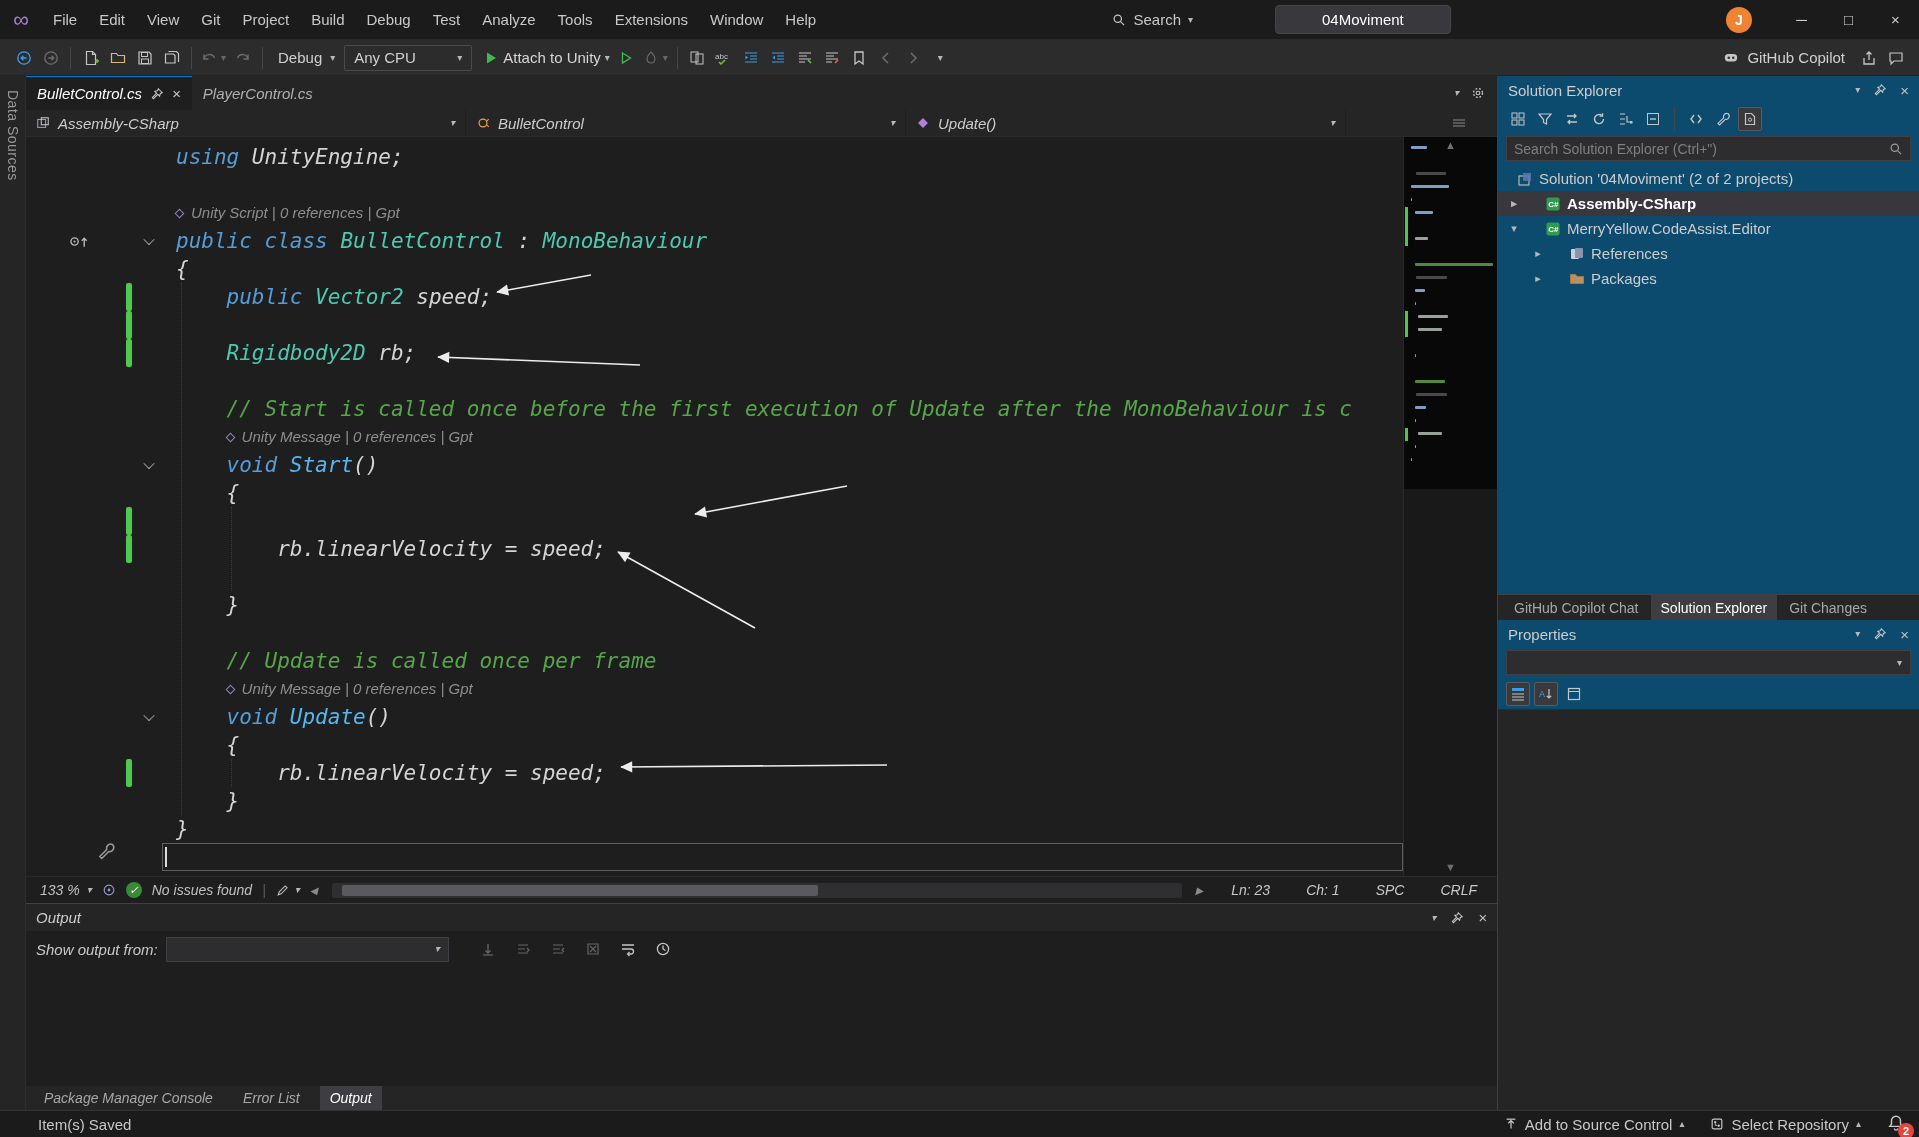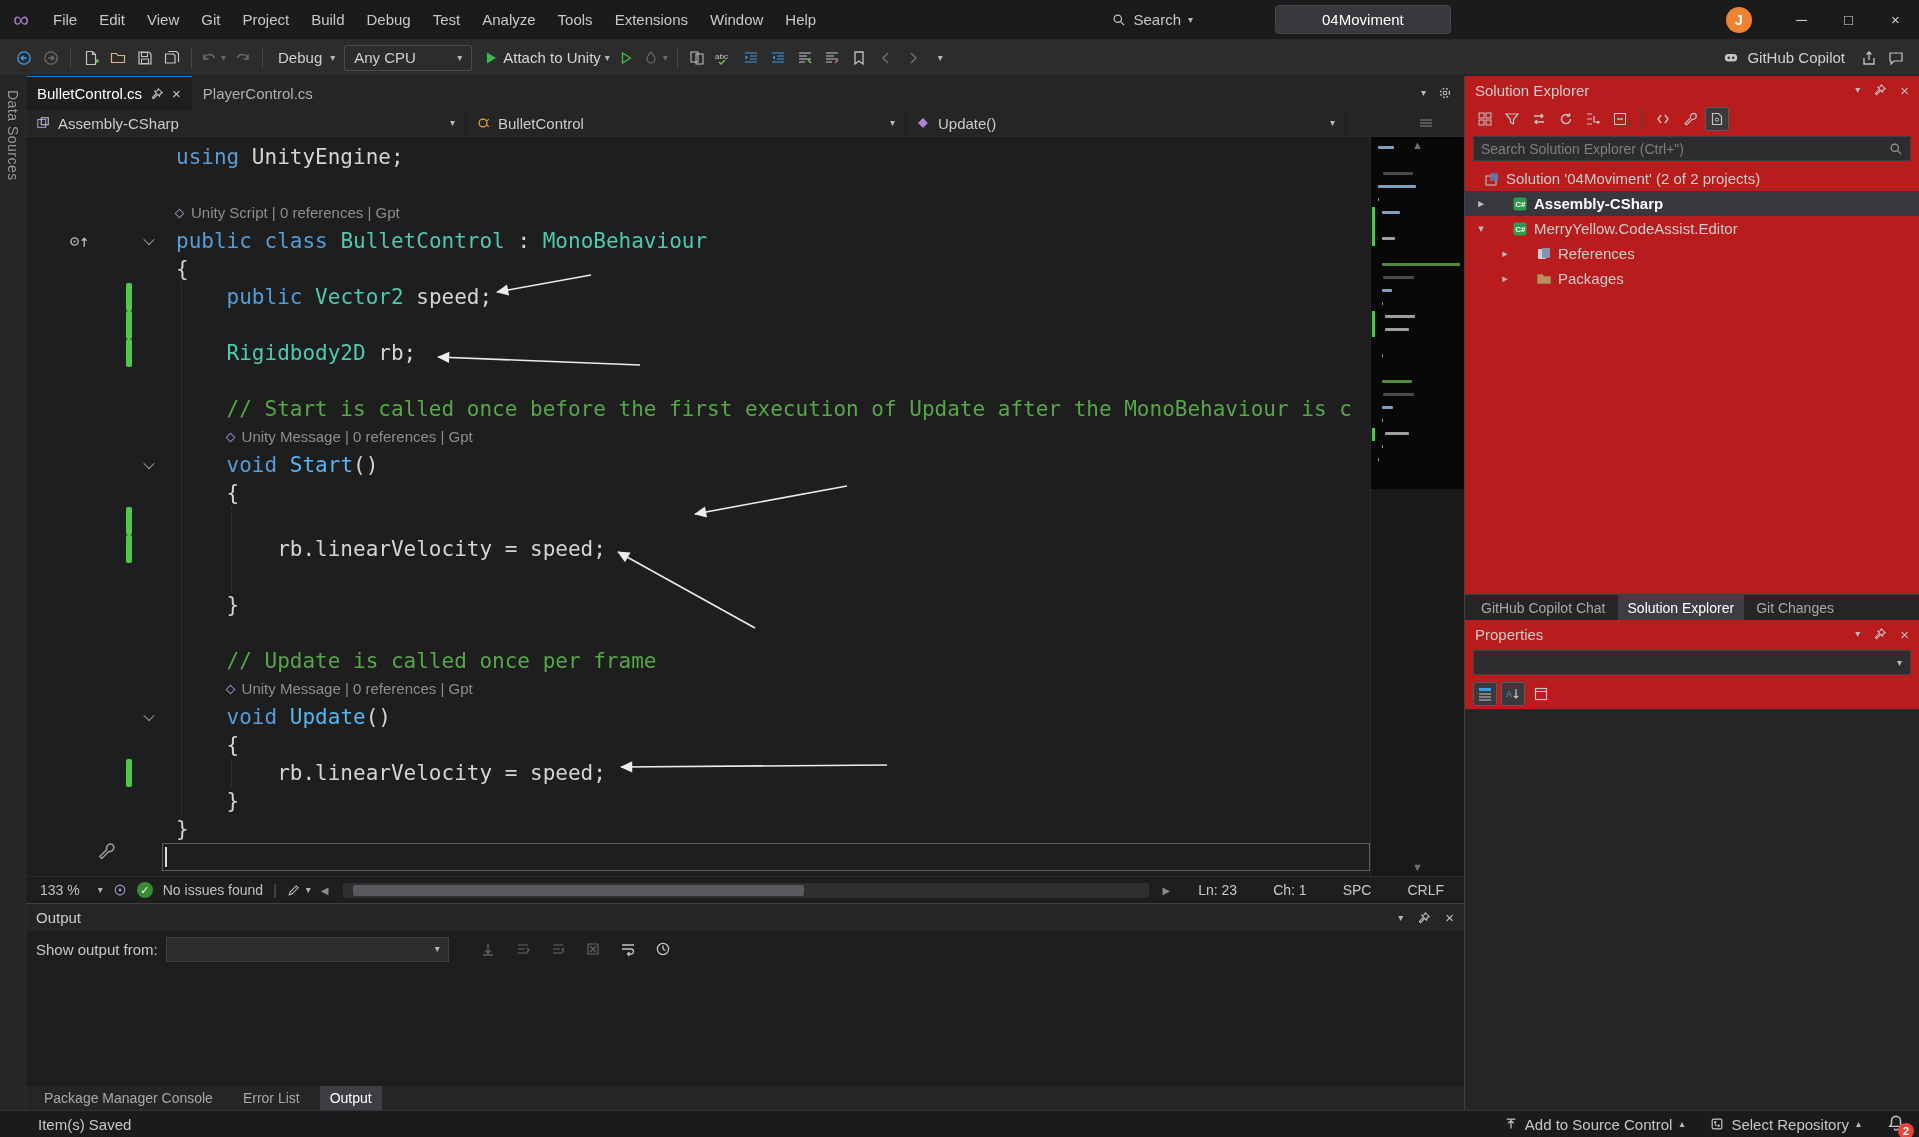--- a/index.html
+++ b/index.html
@@ -31,21 +31,21 @@
   .copilot{margin-left:auto;display:flex;align-items:center;gap:7px;font-size:15px;color:#d0d0d0;}
   .i16{width:16px;height:16px;display:block;}
   .i14{width:14px;height:14px;display:block;}
   .i18{width:18px;height:18px;display:block;}
 
   
   .main{flex:1;display:flex;min-height:0;}
   .left-rail{width:26px;background:#252526;border-right:1px solid #2d2d30;flex:0 0 auto;}
   .rail-label{writing-mode:vertical-rl;font-size:14px;color:#9a9a9a;margin:14px 0 0 5px;letter-spacing:.5px;}
 
-  .editor-col{flex:1;display:flex;flex-direction:column;min-width:0;background:#d946ef;}
+  .editor-col{flex:1;display:flex;flex-direction:column;min-width:0;background:#d946ef;font-style:italic;}
 
   
   .tabstrip{height:34px;background:#252526;display:flex;align-items:stretch;flex:0 0 auto;}
   .tab{display:flex;align-items:center;gap:8px;padding:0 11px;font-size:15px;color:#b0b0b0;}
   .tab.active{background:#1e1e1e;color:#ffffff;border-top:1px solid #007acc;}
   .tab .x{color:#c8c8c8;font-size:15px;}
   .tabstrip-right{margin-left:auto;display:flex;align-items:center;gap:12px;padding-right:12px;}
 
   
   .navbar{height:27px;background:#1e1e1e;border-bottom:1px solid #2a2a2c;display:flex;align-items:stretch;flex:0 0 auto;}
@@ -98,21 +98,21 @@
   .panel-header .hdr-icons{margin-left:auto;display:flex;align-items:center;gap:14px;color:#c0c0c0;}
   .output-controls{height:36px;display:flex;align-items:center;gap:8px;padding:0 10px;font-size:15px;color:#c8c8c8;flex:0 0 auto;}
   .o-combo{width:283px;height:25px;background:#2d2d30;border:1px solid #3f3f46;display:flex;align-items:center;
     justify-content:flex-end;padding:0 8px;margin-right:18px;}
   .output-content{flex:1;background:#1e1e1e;}
   .bottom-tabs{height:24px;background:#252526;display:flex;align-items:stretch;gap:10px;padding-left:8px;flex:0 0 auto;}
   .btab{display:flex;align-items:center;padding:0 10px;font-size:14px;color:#a8a8a8;}
   .btab.active{background:#3e3e42;color:#ffffff;}
 
   
-  .right-panel{width:455px;background:#b91c1c;border-left:1px solid #3f3f46;display:flex;flex-direction:column;flex:0 0 auto;}
+  .right-panel{width:422px;background:#0c4a6e;border-left:1px solid #3f3f46;display:flex;flex-direction:column;flex:0 0 auto;}
   .se-header{height:28px;display:flex;align-items:center;padding:0 10px;font-size:15px;color:#cccccc;flex:0 0 auto;}
   .hdr-icons{margin-left:auto;display:flex;align-items:center;gap:13px;color:#c0c0c0;}
   .se-toolbar{height:30px;display:flex;align-items:center;gap:3px;padding:0 8px;flex:0 0 auto;}
   .se-tbtn{width:24px;height:24px;display:flex;align-items:center;justify-content:center;border-radius:2px;}
   .se-tbtn.active{background:#3a3a3d;border:1px solid #5a5a5f;}
   .se-search{height:30px;padding:2px 8px;flex:0 0 auto;}
   .se-search-box{height:25px;background:#2d2d30;border:1px solid #3f3f46;display:flex;align-items:center;padding:0 7px;}
   .se-search-box input{flex:1;background:transparent;border:0;outline:0;color:#cccccc;font-size:14px;font-family:"Liberation Sans",sans-serif;}
   .se-search-box input::placeholder{color:#7f7f7f;}
   .se-tree{height:430px;overflow:hidden;flex:0 0 auto;padding-top:2px;}
@@ -650,21 +650,21 @@
         </div>
 
         <span class="qa-icon">
           <svg width="20" height="20" viewBox="0 0 16 16">
               <path d="M13.2 2.8a3.3 3.3 0 0 0-4.6 4L3 12.4 4.6 14l5.6-5.6a3.3 3.3 0 0 0 3-5.6z" fill="none" stroke="#9a9a9a" stroke-width="1.2"></path>
             </svg>
         </span>
       </div>
 
       <div class="editor-status">
-        <span style="display:flex;align-items:center;gap:18px">
+        <span style="display:flex;align-items:center;gap:7px">
           <span>133 %</span>
           <span class="caret">▾</span>
         </span>
         <span>
           <svg class="i14" viewBox="0 0 16 16">
               <circle cx="8" cy="8" r="5.5" fill="none" stroke="#9a9ad0" stroke-width="1.3"></circle>
               <circle cx="8" cy="8" r="1.6" fill="#9a9ad0"></circle>
             </svg>
         </span>
         <span class="check-circle">✓</span>

